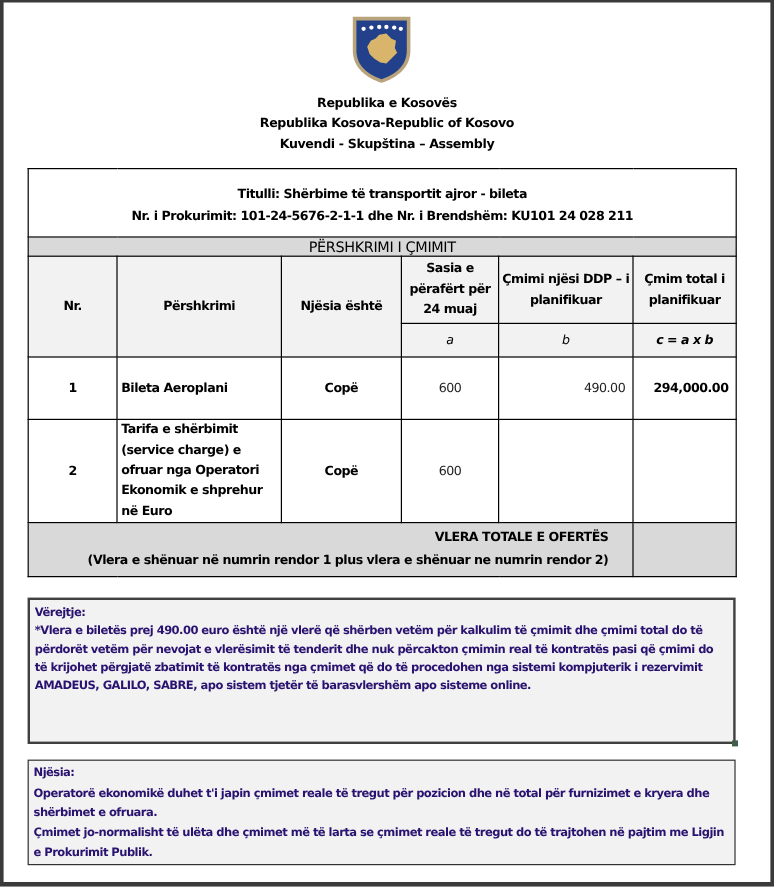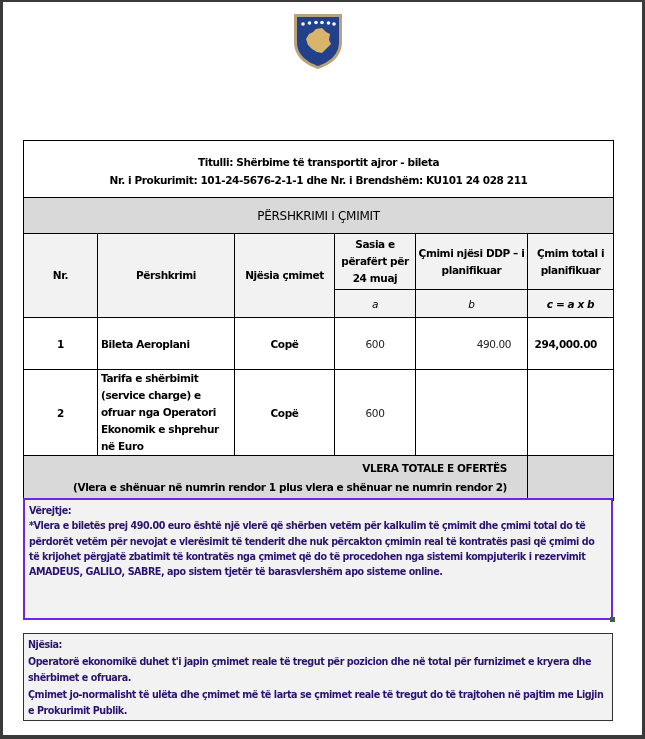--- a/index.html
+++ b/index.html
@@ -25,37 +25,37 @@
       letter-spacing: -0.3px;
     }
     .main-table {
       position: absolute; left: 20px; top: 138px; width: 590px;
       border-collapse: collapse; table-layout: fixed;
       font-family: "DejaVu Sans", sans-serif; font-size: 10.5px;
       letter-spacing: -0.4px;
     }
     .main-table td { border: 1px solid #000; }
     .title-cell { height: 57px; text-align: center; font-weight: bold; line-height: 18px; padding-top: 4px; background: #fff; }
-    .section-cell { height: 36px; background: #d9d9d9; text-align: center; font-size: 12px; letter-spacing: -0.3px; }
+    .section-cell { height: 16px; background: #d9d9d9; text-align: center; font-size: 12px; letter-spacing: -0.3px; }
     .hdr { background: #f2f2f2; text-align: center; font-weight: bold; line-height: 17px; }
     .hdr-sub { background: #f2f2f2; text-align: center; font-style: italic; height: 28px; }
     .hdr-sub.bold { font-weight: bold; }
     .row1 td { height: 52px; }
     .row2 td { height: 76px; }
     .c { text-align: center; }
     .b { font-weight: bold; }
-    .r { text-align: right; padding-right: 16px; }
+    .r { text-align: right; padding-right: 6px; }
     .l { text-align: left; padding-left: 3px; }
     .num { font-weight: normal; color: #222; margin-left: 16px; }
     .total-row td { height: 45px; background: #d9d9d9; }
     .total-text { text-align: right; padding-right: 20px; font-weight: bold; line-height: 19px; }
     .total-text .t1 { font-size: 10.5px; }
     .note-box {
       position: absolute; left: 20px; top: 496px; width: 590px; height: 122px;
-      background: #f2f2f2; border: 2px solid #6d28d9;
+      background: #f2f2f2; border: 2px solid #404040;
       padding: 3px 4px; color: #2a1370;
       font-family: "DejaVu Sans", sans-serif; font-weight: bold;
       font-size: 9.6px; line-height: 15.3px; letter-spacing: -0.45px;
     }
     .note-handle { position: absolute; right: -4px; bottom: -4px; width: 5px; height: 5px; background: #3f5f4a; }
     .shenim-box {
       position: absolute; left: 20px; top: 631px; width: 590px; height: 88px;
       background: #f2f2f2; border: 1px solid #333;
       padding: 3px 4px; color: #2a1370;
       font-family: "DejaVu Sans", sans-serif; font-weight: bold;
@@ -75,20 +75,25 @@
       <circle cx="11" cy="12" r="1.8"></circle>
         <circle cx="17.5" cy="11" r="1.8"></circle>
         <circle cx="24" cy="10.5" r="1.8"></circle>
       <circle cx="30" cy="10.5" r="1.8"></circle>
         <circle cx="36.5" cy="11" r="1.8"></circle>
         <circle cx="42" cy="12" r="1.8"></circle>
     </g>
     <path d="M24 17 L30 16 L34 20 L38 22 L37 28 L39 32 L34 37 L30 41 L25 40 L20 37 L16 33 L14 27 L17 22 L21 20 Z" fill="#d8b56a"></path>
   </svg>
 
+  <div class="header-lines">
+    <div>Republika e Kosovës</div>
+    <div>Republika Kosova-Republic of Kosovo</div>
+    <div>Kuvendi - Skupština – Assembly</div>
+  </div>
 
   <table class="main-table">
     <colgroup>
       <col style="width:74px">
         <col style="width:137px">
         <col style="width:100px">
       <col style="width:81px">
         <col style="width:112px">
         <col style="width:86px">
     </colgroup>
@@ -98,21 +103,21 @@
         <div>Titulli: Shërbime të transportit ajror - bileta</div>
         <div>Nr. i Prokurimit: 101-24-5676-2-1-1  dhe Nr. i Brendshëm: KU101 24 028 211</div>
       </td>
     </tr>
     <tr>
       <td colspan="6" class="section-cell">PËRSHKRIMI I ÇMIMIT</td>
     </tr>
     <tr>
       <td rowspan="2" class="hdr">Nr.</td>
       <td rowspan="2" class="hdr">Përshkrimi</td>
-      <td rowspan="2" class="hdr">Njësia çmimet</td>
+      <td rowspan="2" class="hdr">Njësia është</td>
       <td class="hdr" style="height:56px">Sasia e përafërt për 24 muaj</td>
       <td class="hdr">Çmimi njësi DDP – i planifikuar</td>
       <td class="hdr">Çmim total i planifikuar</td>
     </tr>
     <tr>
       <td class="hdr-sub">a</td>
       <td class="hdr-sub">b</td>
       <td class="hdr-sub bold">c = a x b</td>
     </tr>
     <tr class="row1">

